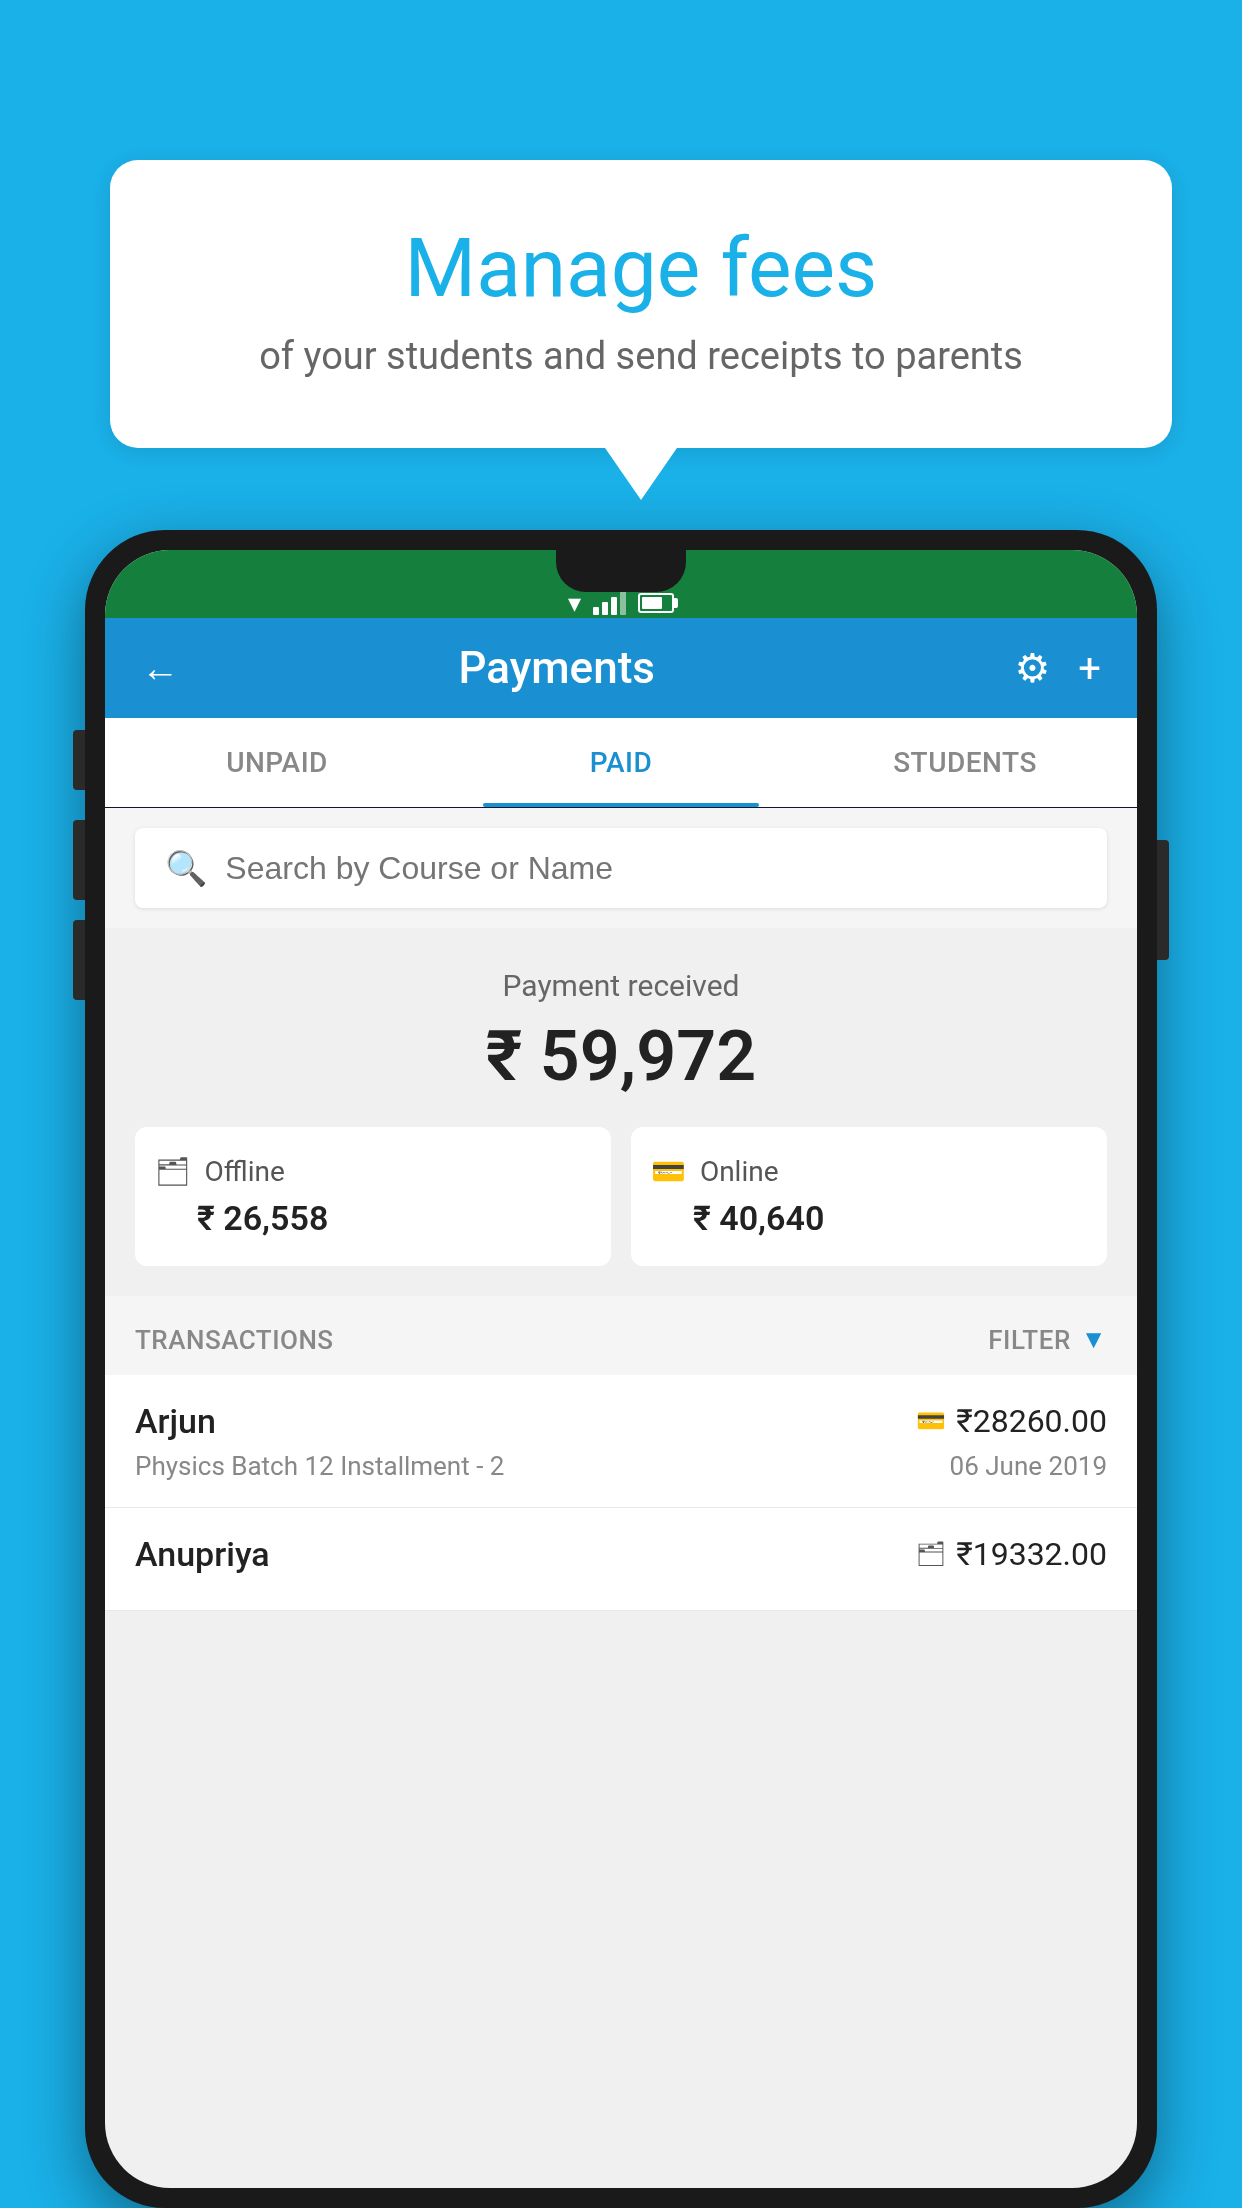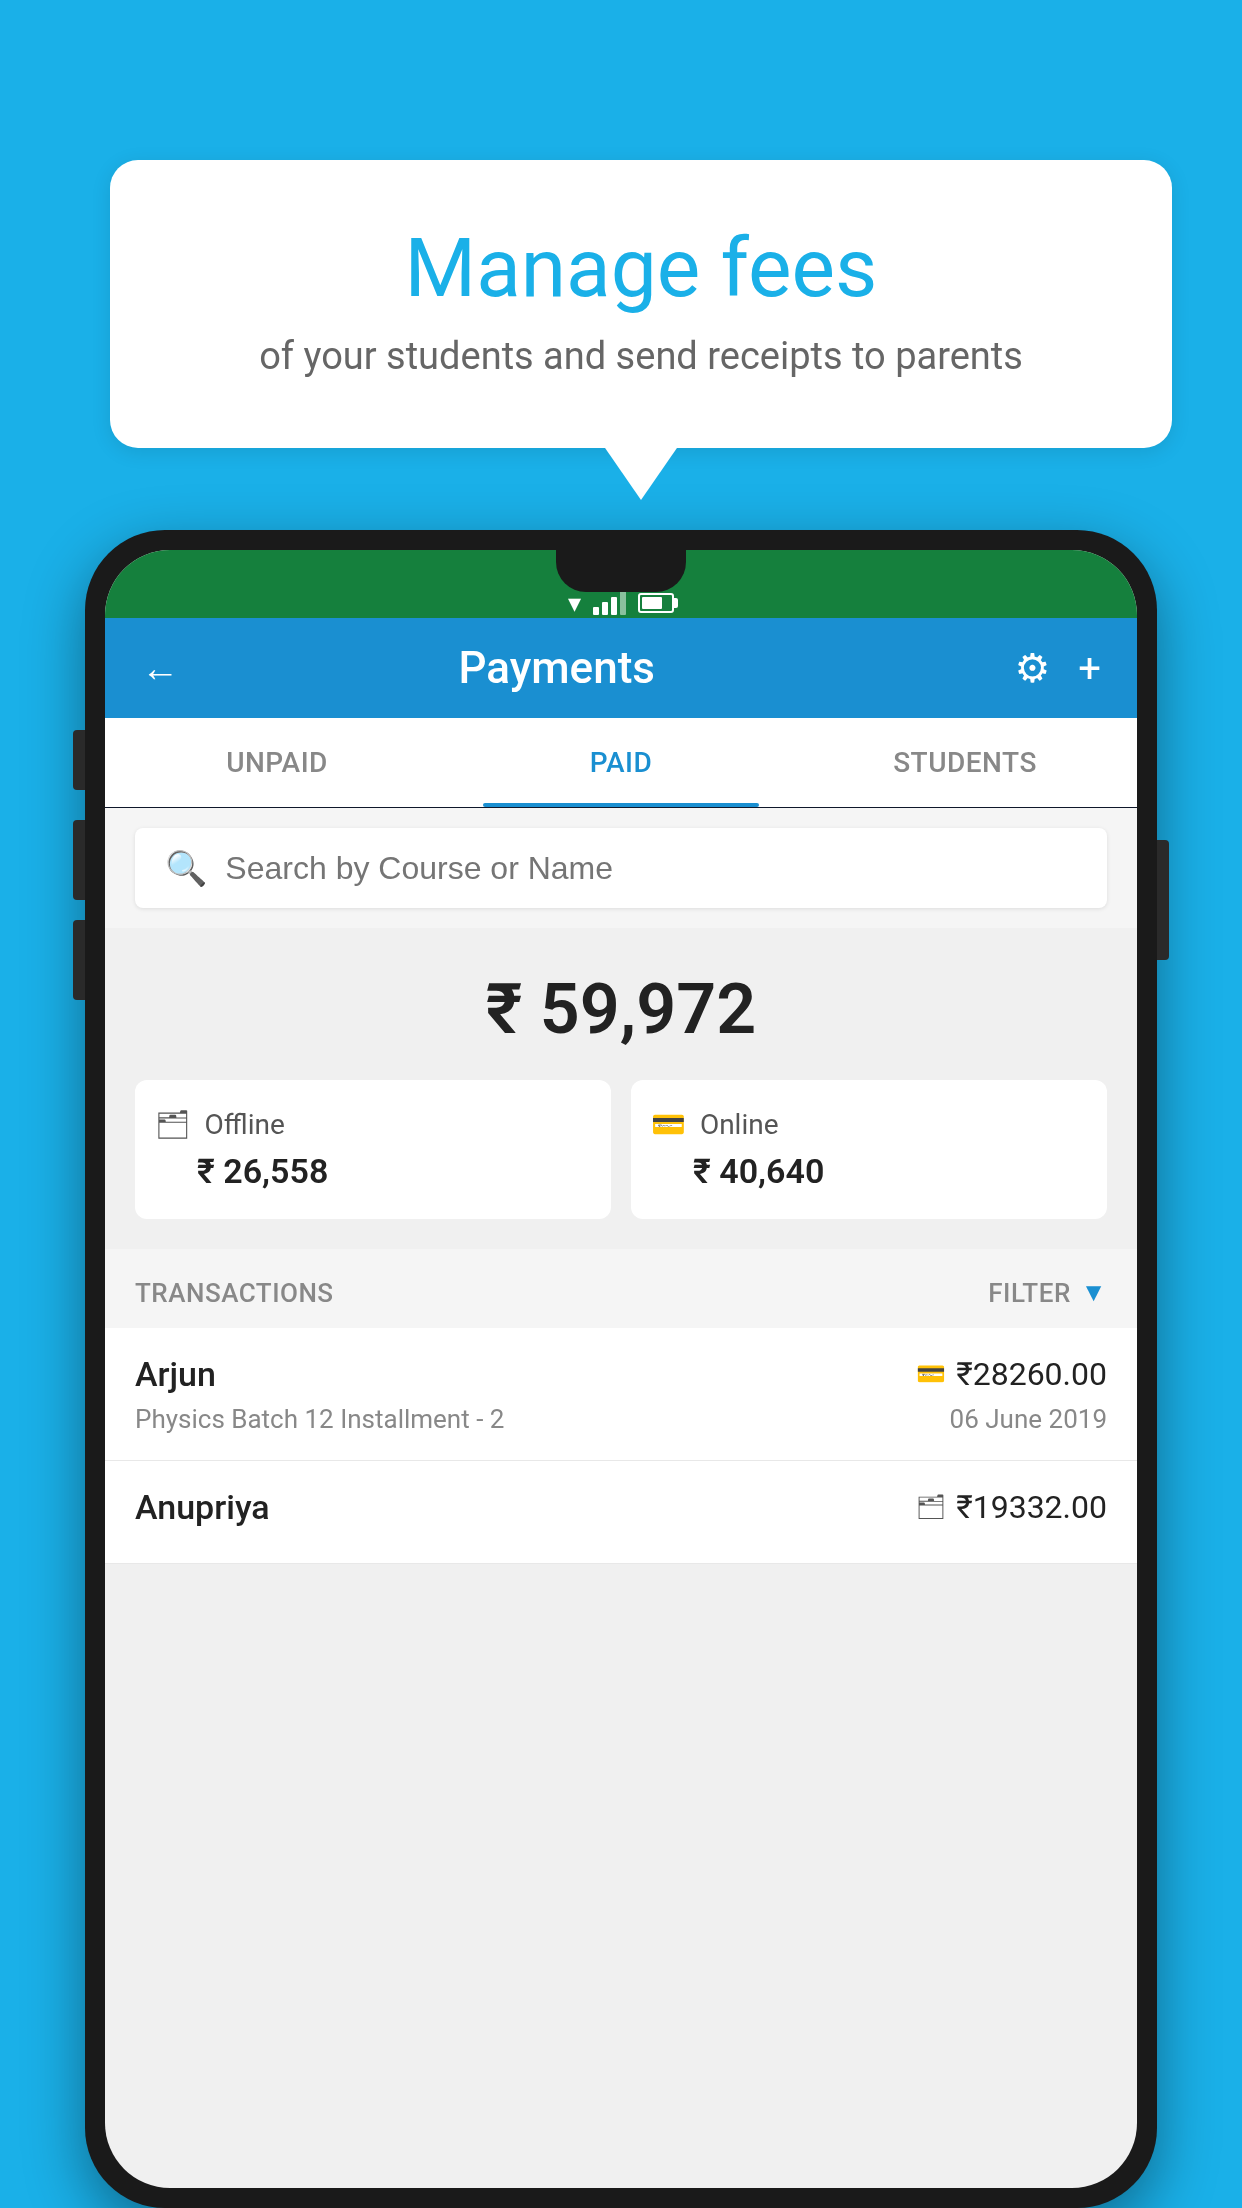--- a/index.html
+++ b/index.html
@@ -502,20 +502,21 @@
         </div>
 
         <div class="search-container">
           <div class="search-bar">
             <span class="search-icon">🔍</span>
             <input type="text" placeholder="Search by Course or Name" style="">
           </div>
         </div>
 
         <div class="payment-received">
+          <div class="payment-label">Payment received</div>
           <div class="payment-amount">₹ 59,972</div>
           <div class="payment-cards">
             <div class="payment-card">
               <div class="payment-card-header">
                 <span class="card-icon">🗂</span>
                 <span class="card-type">Offline</span>
               </div>
               <div class="card-amount">₹ 26,558</div>
             </div>
             <div class="payment-card">

